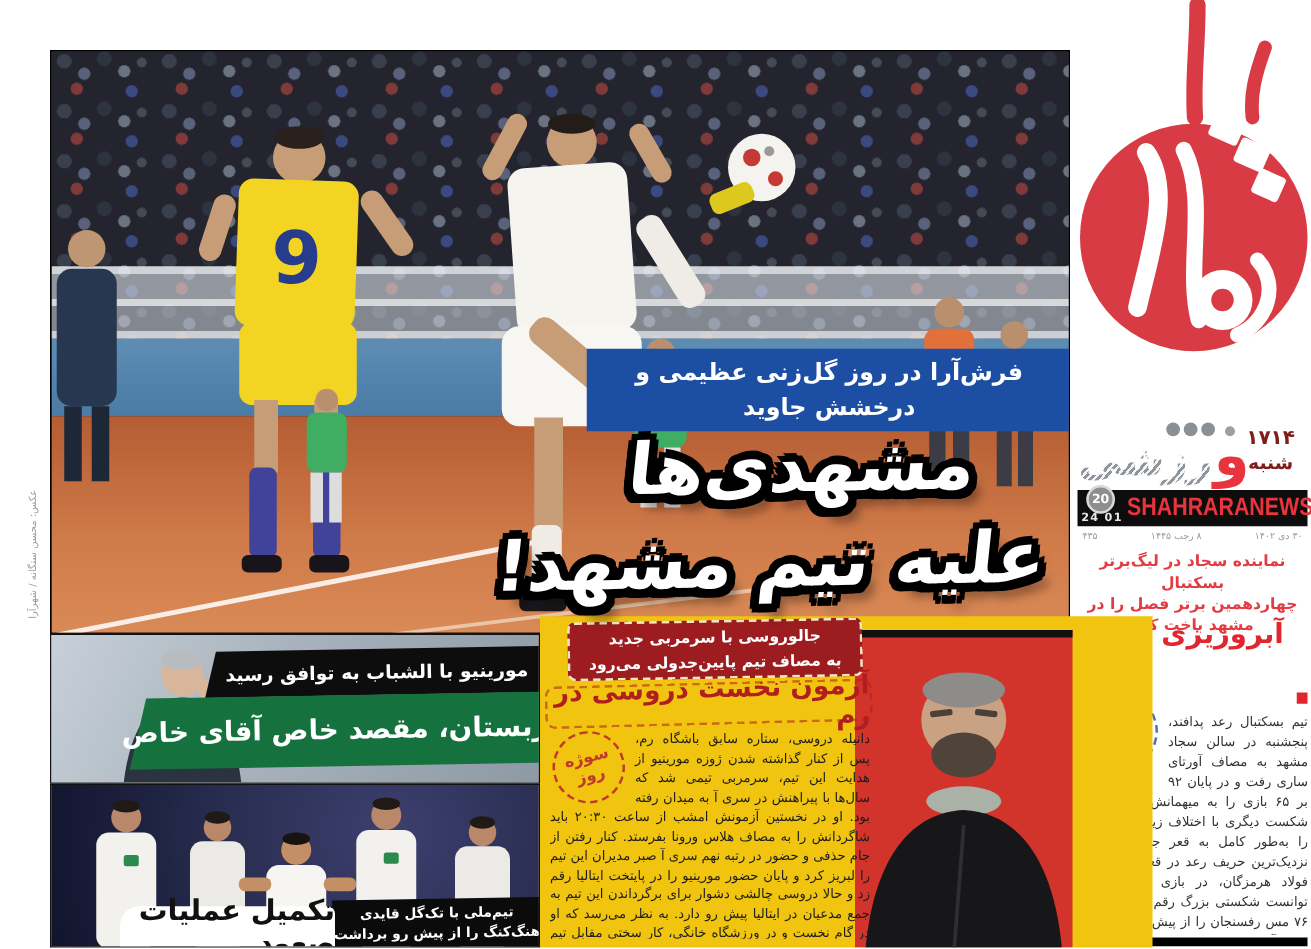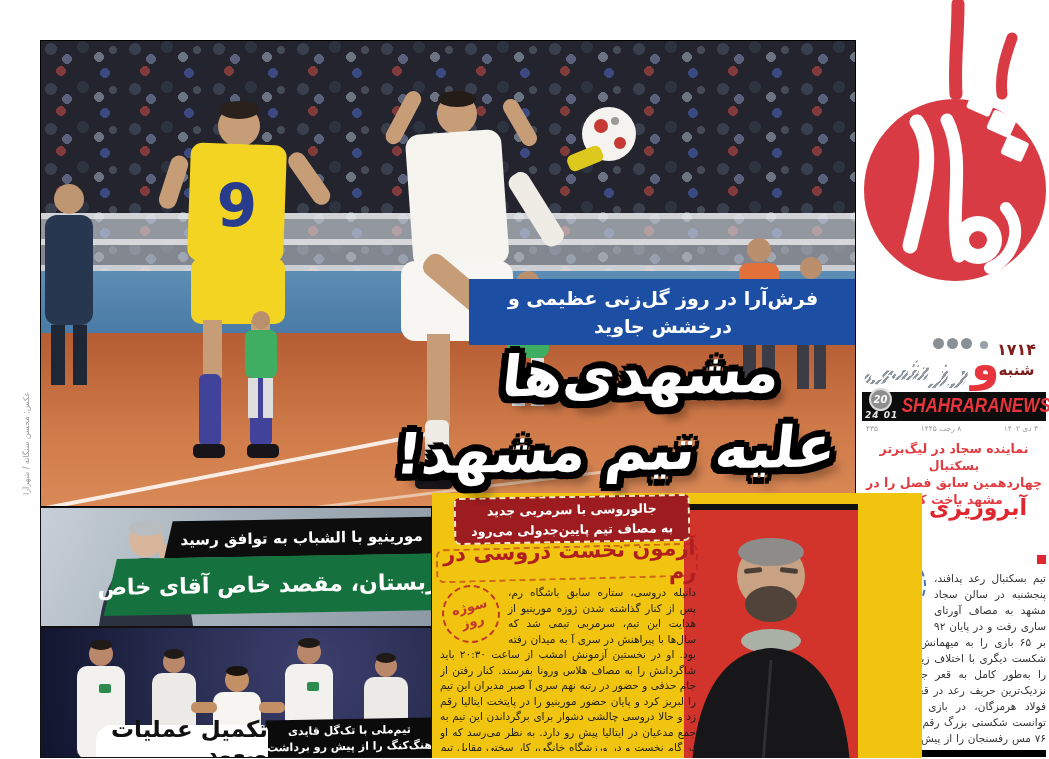--- a/index.html
+++ b/index.html
@@ -51,21 +51,21 @@
   .masthead-dots i.sm { width:8px; height:8px; background:#9aa0a6; margin-left:8px; }
   .wordmark { position:absolute; left:2px; top:8px; direction:rtl; white-space:nowrap; }
   .wordmark-vav { color:#e8343c; font-size:46px; font-weight:bold; line-height:44px; }
   .wordmark-rest { font-size:34px; font-weight:bold; line-height:40px; color:#9aa0a6;
     background:repeating-linear-gradient(125deg, #8f959b 0 2.5px, #f4f5f6 2.5px 4.5px);
     -webkit-background-clip:text; background-clip:text; -webkit-text-fill-color:transparent;
     display:inline-block; transform:skewX(-8deg); }
   .issue-col { position:absolute; right:10px; top:6px; text-align:center; color:#7f1d1d; font-weight:bold; }
   .issue-number { font-size:16px; letter-spacing:1px; }
   .issue-weekday { font-size:15px; margin-top:2px; }
-  .webbar { position:absolute; left:0; top:392px; width:184px; height:29px; background:#0d0d0d;font-style:italic; }
+  .webbar { position:absolute; left:0; top:392px; width:184px; height:29px; background:#0d0d0d; }
   .webbar .site { position:absolute; left:36px; top:3px; width:146px; text-align:center; color:#e8343c;
     font-family:"Liberation Sans", sans-serif; font-weight:bold; font-size:18px; transform:scaleX(.95) scaleY(1.12); transform-origin:center; white-space:nowrap; direction:ltr; }
   .date-badge-circle { position:absolute; left:7px; top:-4px; width:23px; height:23px; border-radius:50%;
     background:#8e8e8e; border:2px solid #d9d9d9; color:#fff; font-size:10px; font-weight:bold;
     display:flex; align-items:center; justify-content:center; direction:ltr; z-index:2; }
   .date-badge-dm { position:absolute; left:3px; bottom:1px; color:#e6e6e6; font-size:9px; font-weight:bold; letter-spacing:1px; direction:ltr; }
   .dateline { position:absolute; left:0; top:424px; width:184px; display:flex; justify-content:space-between;
     font-size:7.5px; color:#9b9b9b; padding:0 4px; }
   .bb-teaser { position:absolute; left:0; top:440px; width:184px; text-align:center; color:#e23b41;
     font-size:12.5px; font-weight:bold; line-height:17px; }
@@ -246,21 +246,21 @@
     </div>
 
     <div class="dateline">
       <span>۳۰ دی ۱۴۰۲</span>
       <span>۸ رجب ۱۴۴۵</span>
       <span>۴۳۵</span>
     </div>
 
     <div class="bb-teaser">
       <div>نماینده سجاد در لیگ‌برتر بسکتبال</div>
-      <div>چهاردهمین سابق فصل را در</div>
+      <div>چهاردهمین برتر فصل را در</div>
       <div>مشهد باخت کرد</div>
     </div>
     <div class="bb-headline">
       <div>آبروریزی رعد</div>
     </div>
     <div class="bb-body">
       <div class="stamp stamp-blue">
         <span>سوژه</span>
         <span>روز</span>
       </div>

